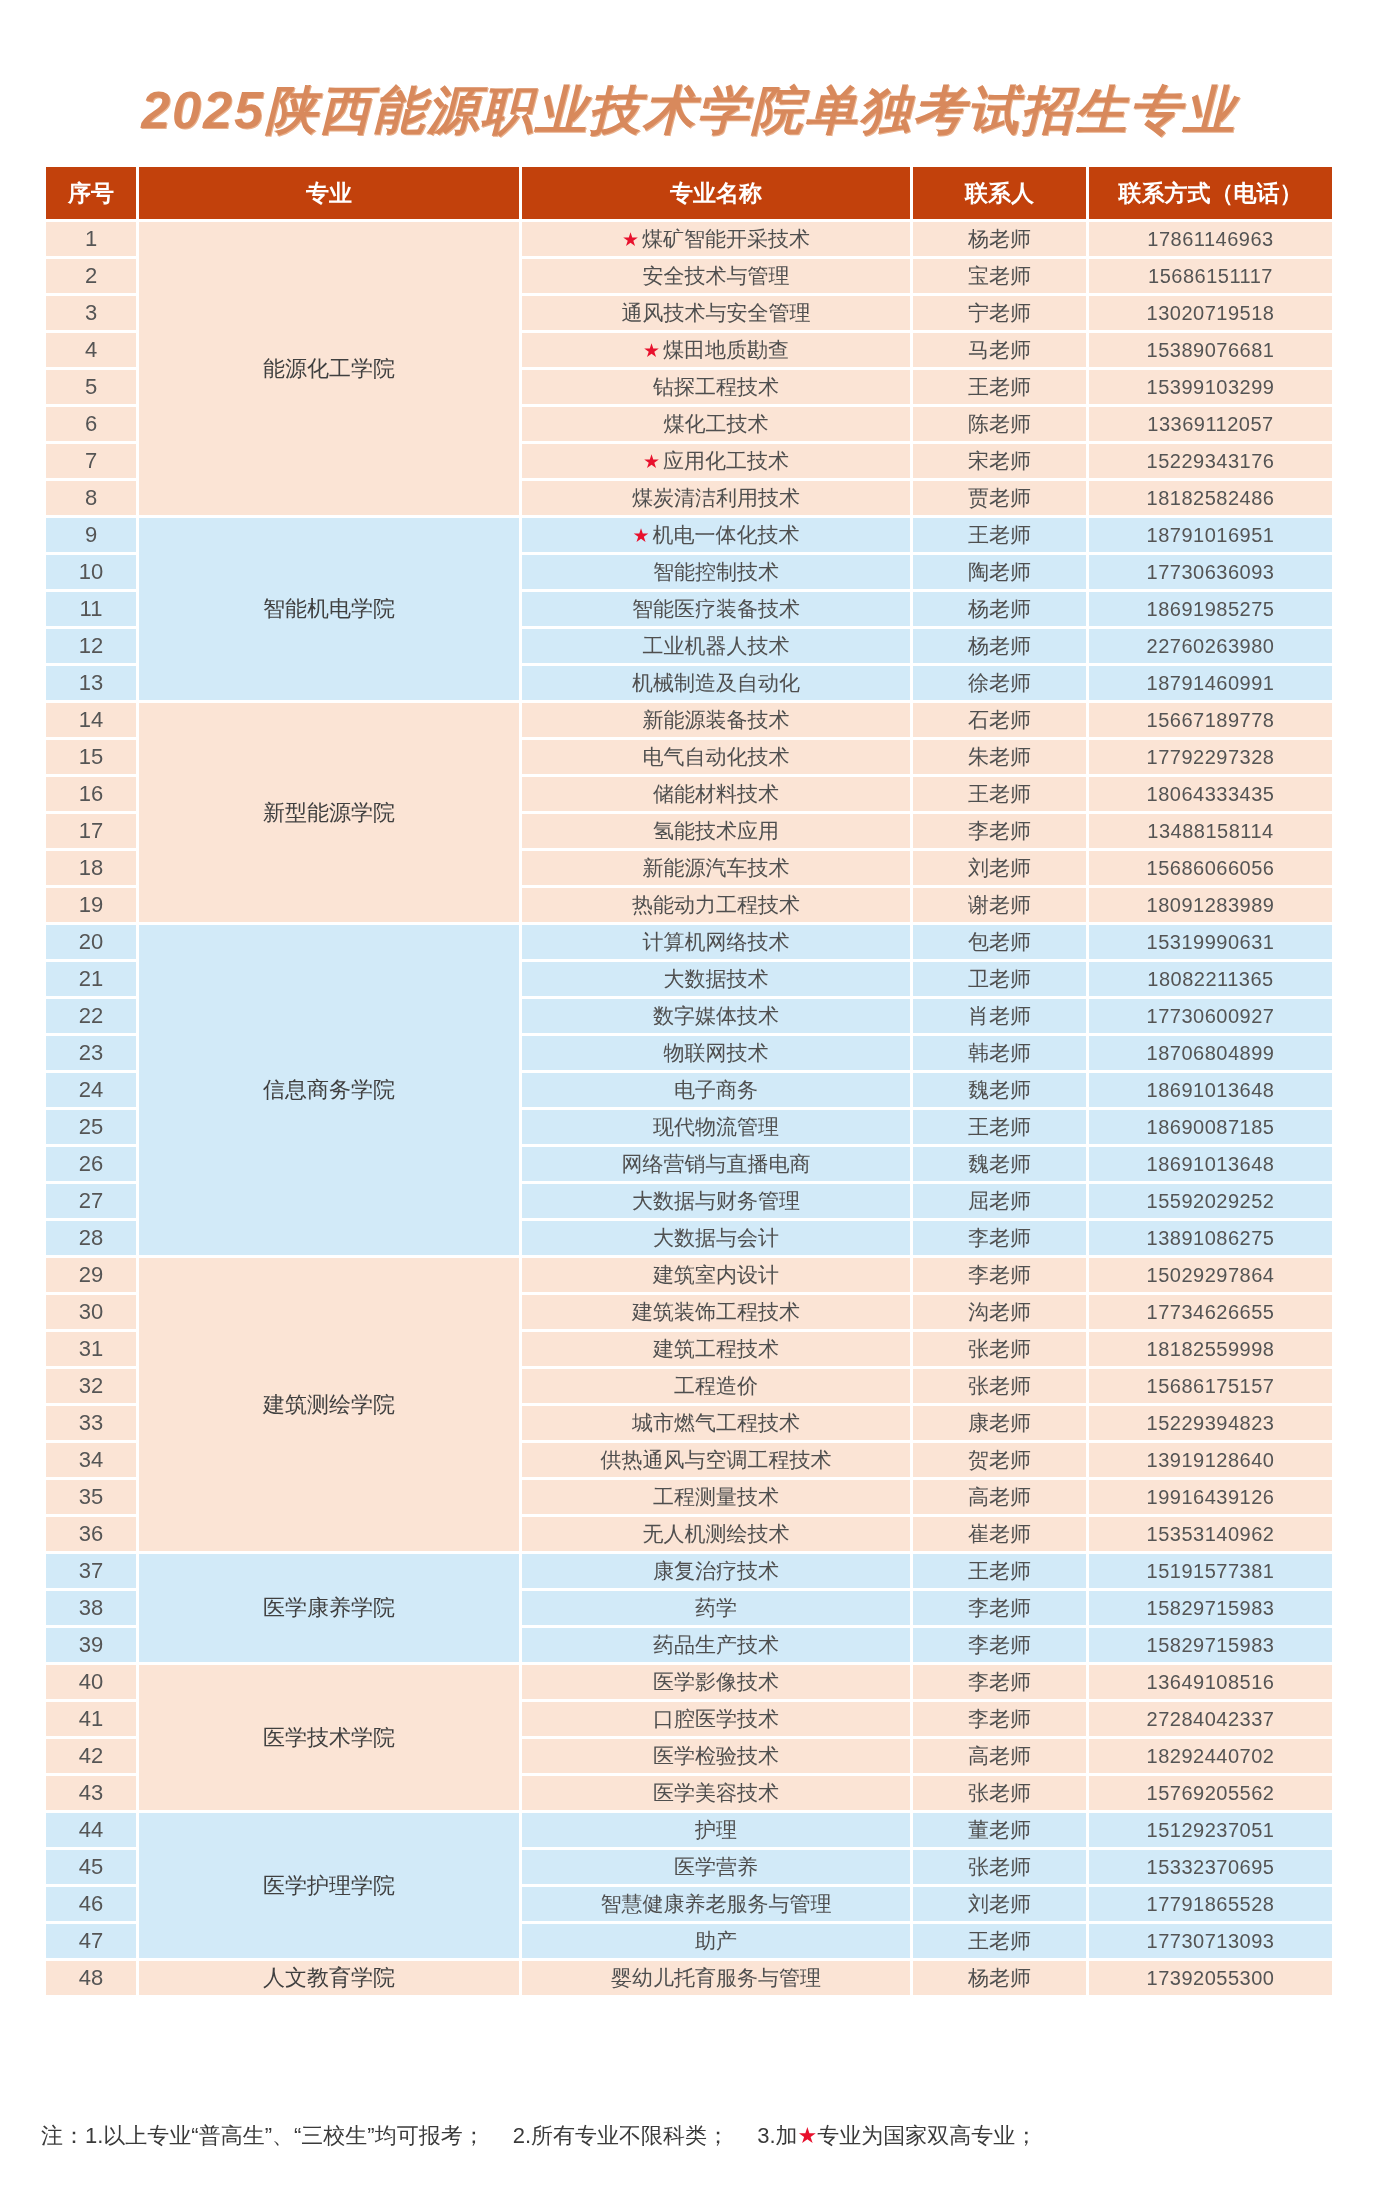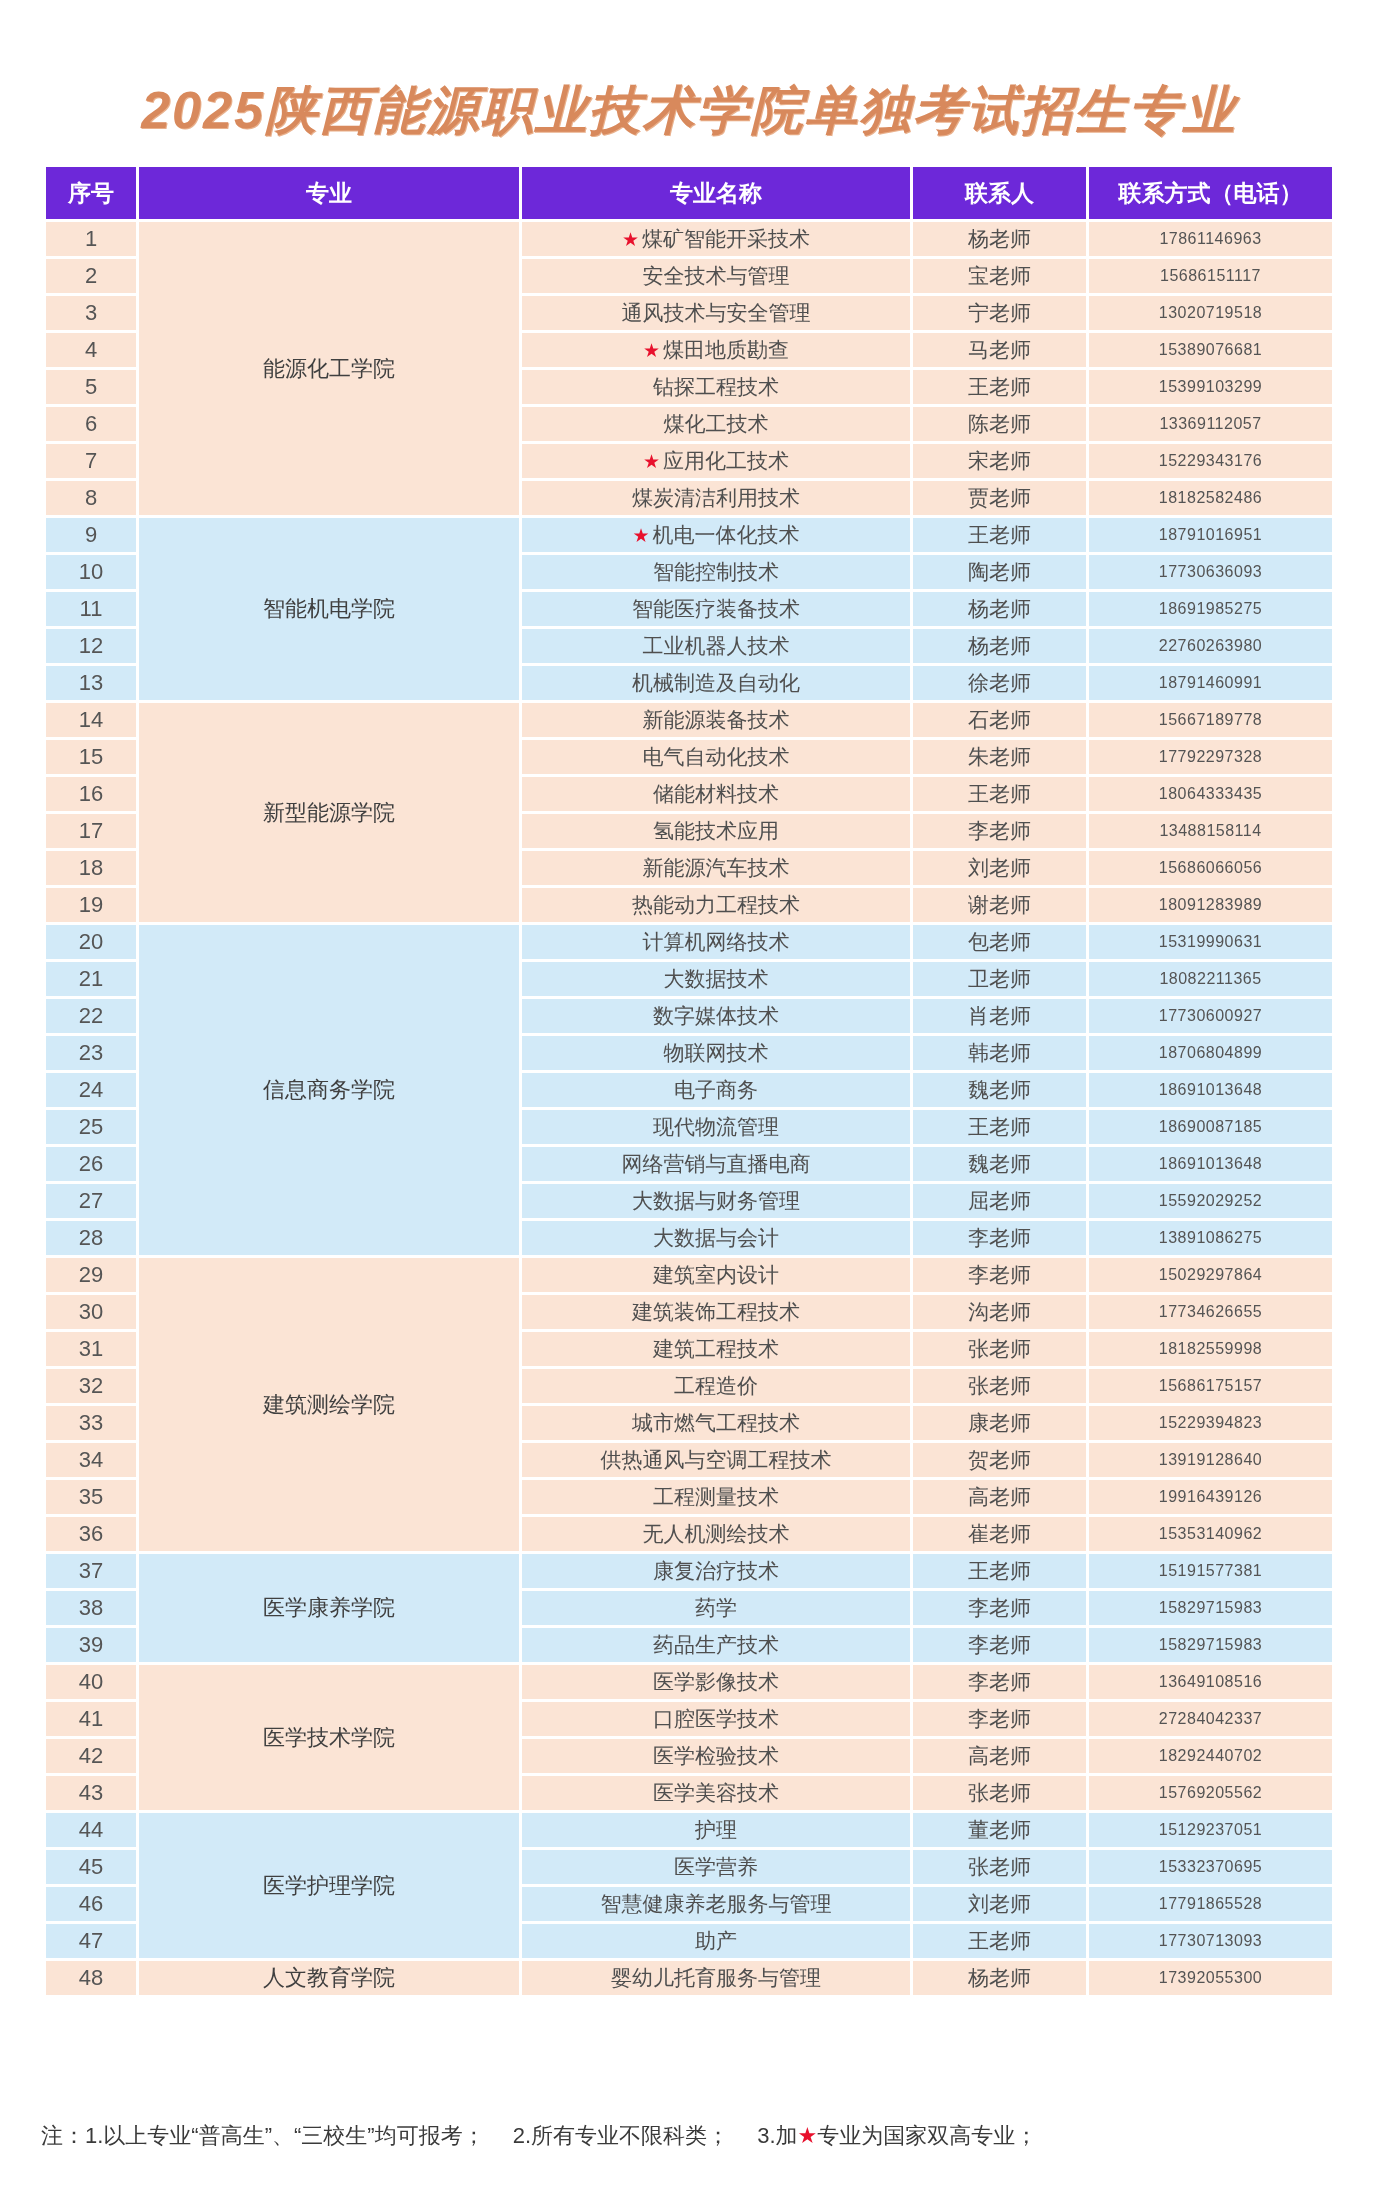--- a/index.html
+++ b/index.html
@@ -30,21 +30,21 @@
   }
   table.admissions {
     border-collapse: separate;
     border-spacing: 3px;
     table-layout: fixed;
     width: 1290px;
     margin: 28px auto 0 auto;
     background: #ffffff;
   }
   th {
-    background: #6d28d9;
+    background: #c2410c;
     color: #ffffff;
     font-size: 23px;
     font-weight: bold;
     height: 52px;
     text-align: center;
     padding: 0;
   }
   td {
     height: 34px;
     text-align: center;
@@ -52,21 +52,21 @@
     font-size: 21px;
     color: #4f4f4f;
     padding: 0;
     overflow: hidden;
     white-space: nowrap;
   }
   tr.pink td { background: #fbe4d5; }
   tr.blue td { background: #d2eaf8; }
   td.col-no { font-size: 22px; color: #555555; }
   td.col-dep { font-size: 22px; color: #404040; }
-  td.col-phone { font-size: 16px; letter-spacing: 0.5px; color: #545454; }
+  td.col-phone { font-size: 20px; letter-spacing: 0.5px; color: #545454; }
   .star {
     color: #e8112d;
     margin-right: 3px;
     font-size: 19px;
   }
   .notes {
     width: 1296px;
     margin: 44px auto 0 auto;
     font-size: 22px;
     color: #3a3a3a;

